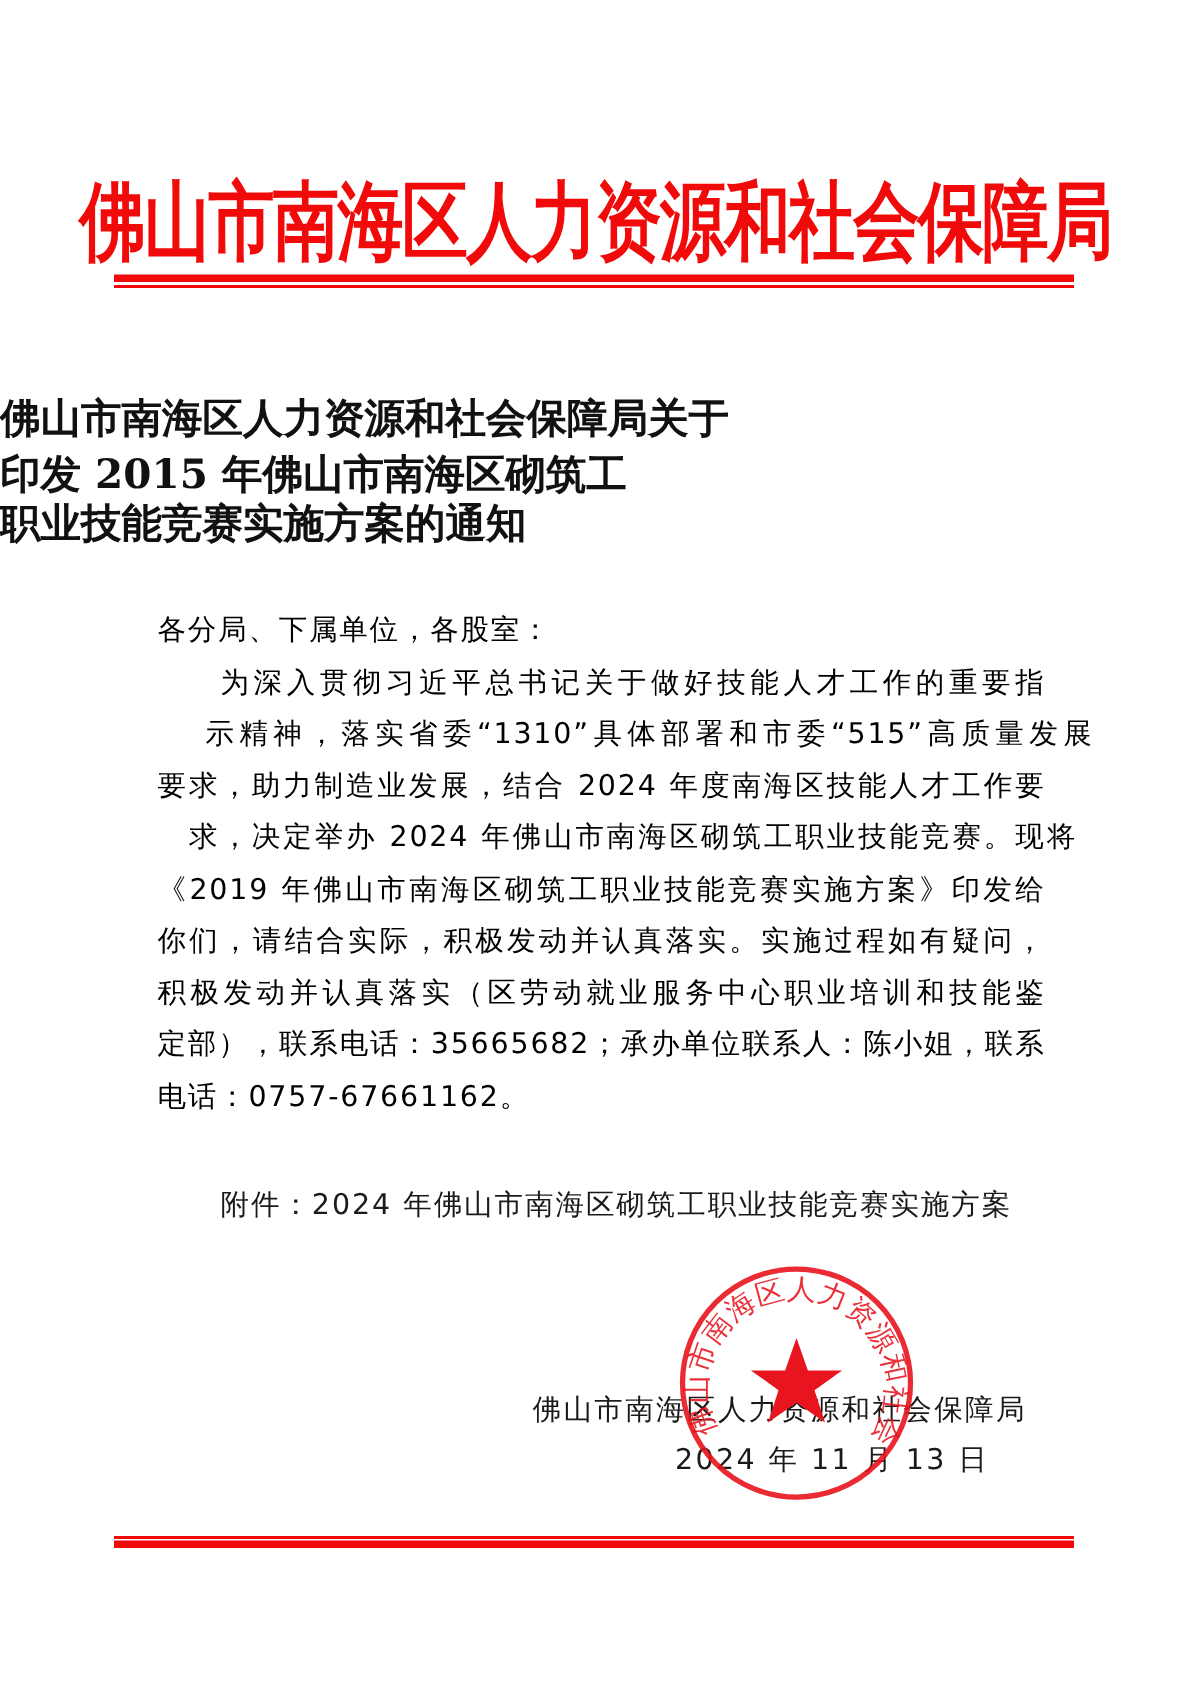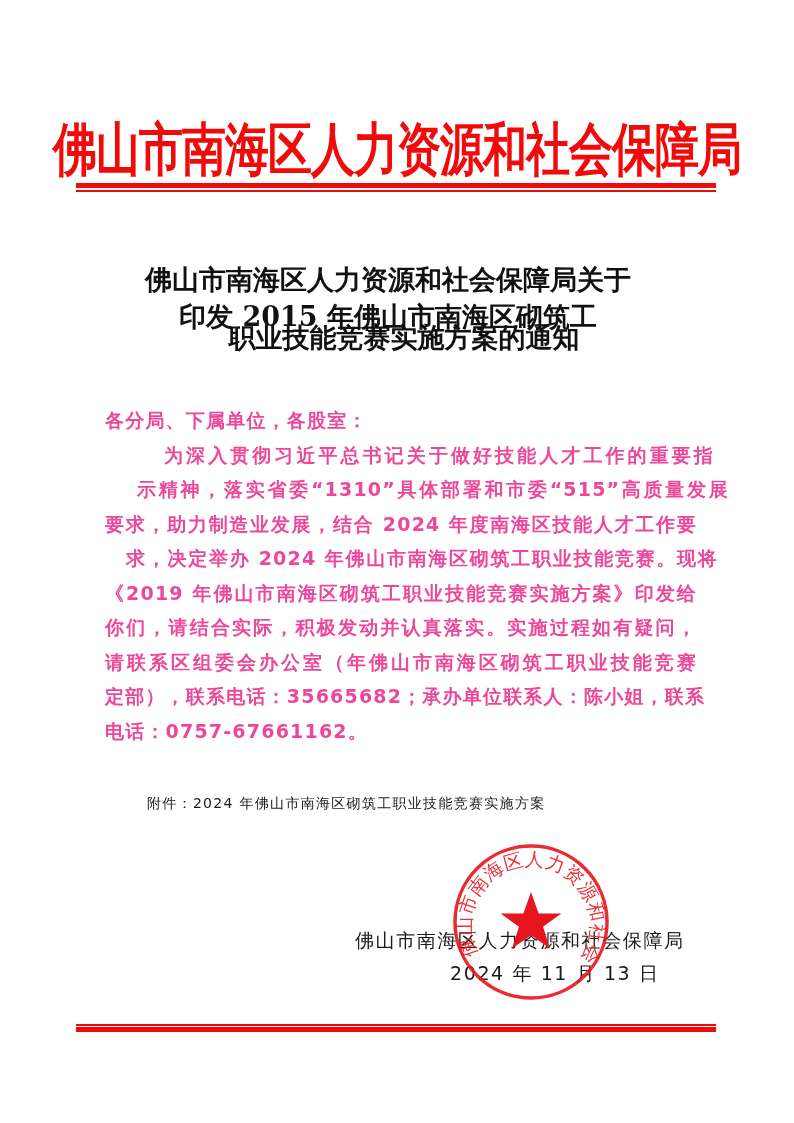--- a/index.html
+++ b/index.html
@@ -10,60 +10,60 @@
     left: 0; width: 794px; top: 116px; height: 66px;
     text-align: center; color: #f00a0a;
     font-family: "DejaVu Serif", "Liberation Serif", serif;
     font-size: 44px; font-weight: bold; line-height: 66px;
     letter-spacing: -1px;
   }
   .masthead span { display: inline-block; transform: scaleY(1.3); transform-origin: center; }
   .rule-thick { background: #f00a0a; left: 76px; width: 640px; }
   .rule-thin { background: #f00a0a; left: 76px; width: 640px; height: 1.5px; }
   .title {
-    left: 0; width: 776px; text-align: center;
+    left: 0; width: 776px; text-align: left;
     font-family: "DejaVu Serif", "Liberation Serif", serif;
     font-weight: bold; font-size: 27px; color: #111;
     line-height: 36px;
   }
   .body-line {
     left: 105px; width: 592px; font-size: 19px; line-height: 34.5px;
     font-family: "DejaVu Sans", "Liberation Sans", sans-serif;
-    letter-spacing: 1.2px; white-space: nowrap; color: #ec4899;
-    text-align: justify; text-align-last: justify; font-weight: bold;
+    letter-spacing: 1.2px; white-space: nowrap; color: #000000;
+    text-align: justify; text-align-last: justify;
   }
   .body-line.short { text-align-last: left; }
   .body-line.indent { left: 147px; width: 550px; }
-  .attach { left: 147px; font-size: 14px; line-height: 30px;
+  .attach { left: 147px; font-size: 19px; line-height: 30px;
     font-family: "DejaVu Sans", "Liberation Sans", sans-serif; letter-spacing: 1.3px; white-space: nowrap; }
   .sign { font-size: 19px; line-height: 28px;
     font-family: "DejaVu Sans", "Liberation Sans", sans-serif; letter-spacing: 1.6px; white-space: nowrap; z-index: 1; }
   .seal { left: 451px; top: 842px; width: 160px; height: 160px; z-index: 2; pointer-events: none; }
 </style>
 </head>
 <body>
 
 <div class="abs masthead">
   <span>佛山市南海区人力资源和社会保障局</span>
 </div>
 <div class="abs rule-thick" style="top:183px;height:5px;"></div>
 <div class="abs rule-thin" style="top:190px;"></div>
 
 <div class="abs title" style="top:262px;">佛山市南海区人力资源和社会保障局关于</div>
 <div class="abs title" style="top:299px;">印发 2015 年佛山市南海区砌筑工</div>
-<div class="abs title" style="top:320px;padding-left:16px;">职业技能竞赛实施方案的通知</div>
+<div class="abs title" style="top:332px;">职业技能竞赛实施方案的通知</div>
 
 <div class="abs body-line short" style="top:403px;">各分局、下属单位，各股室：</div>
-<div class="abs body-line indent" style="top:438px;margin-left:17px;">为深入贯彻习近平总书记关于做好技能人才工作的重要指</div>
+<div class="abs body-line indent" style="top:438px;">为深入贯彻习近平总书记关于做好技能人才工作的重要指</div>
 <div class="abs body-line" style="top:472px;margin-left:32px;">示精神，落实省委“1310”具体部署和市委“515”高质量发展</div>
 <div class="abs body-line" style="top:507px;">要求，助力制造业发展，结合 2024 年度南海区技能人才工作要</div>
 <div class="abs body-line" style="top:541px;margin-left:21px;">求，决定举办 2024 年佛山市南海区砌筑工职业技能竞赛。现将</div>
 <div class="abs body-line" style="top:576px;">《2019 年佛山市南海区砌筑工职业技能竞赛实施方案》印发给</div>
 <div class="abs body-line" style="top:610px;">你们，请结合实际，积极发动并认真落实。实施过程如有疑问，</div>
-<div class="abs body-line" style="top:645px;">请联系区组委会办公室（年佛山市南海区砌筑工职业技能竞赛</div>
+<div class="abs body-line" style="top:645px;">积极发动并认真落实（区劳动就业服务中心职业培训和技能鉴</div>
 <div class="abs body-line" style="top:679px;">定部），联系电话：35665682；承办单位联系人：陈小姐，联系</div>
 <div class="abs body-line short" style="top:714px;">电话：0757-67661162。</div>
 
 <div class="abs attach" style="top:788px;">附件：2024 年佛山市南海区砌筑工职业技能竞赛实施方案</div>
 
 <div class="abs sign" style="left:355px;top:926px;">佛山市南海区人力资源和社会保障局</div>
 <div class="abs sign" style="left:450px;top:959px;">2024 年 11 月 13 日</div>
 
 <div class="abs seal">
   <svg width="160" height="160" viewBox="0 0 160 160">

